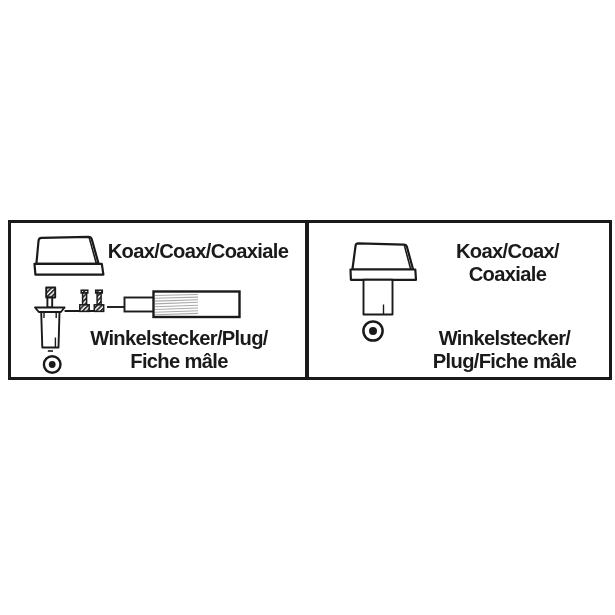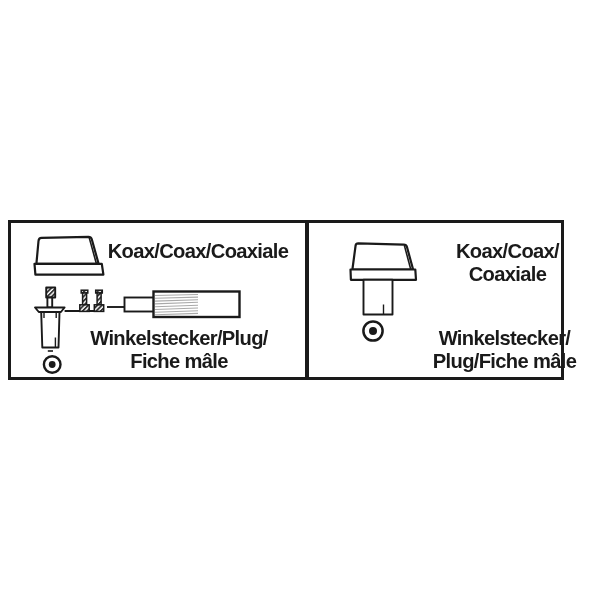--- a/index.html
+++ b/index.html
@@ -14,21 +14,21 @@
     position: relative;
     width: 615px;
     height: 615px;
     background: #ffffff;
     overflow: hidden;
   }
   .diagram {
     position: absolute;
     left: 8px;
     top: 220px;
-    width: 556px;
+    width: 604px;
     height: 160px;
     box-sizing: border-box;
     border: 3.5px solid #1a1a1a;
     background: #ffffff;
     display: flex;
   }
   .panel {
     position: relative;
     height: 100%;
   }

